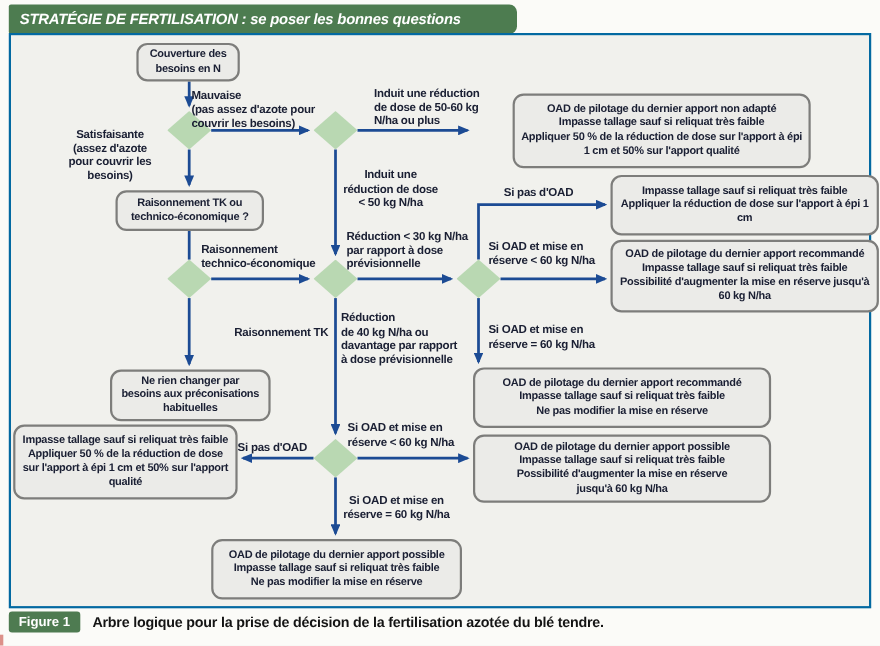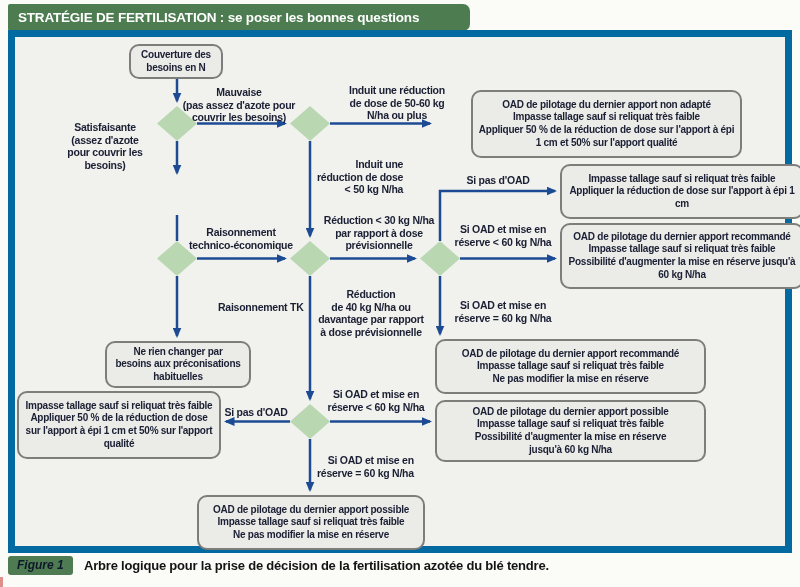--- a/index.html
+++ b/index.html
@@ -7,48 +7,48 @@
     width:800px;height:587px;position:relative;overflow:hidden;
     background:#fbfbf8;
     font-family:"Liberation Sans","DejaVu Sans",sans-serif;
     color:#1a1f33;
   }
   .titlebar{
     position:absolute;left:8px;top:4px;width:462px;height:27px;
     background:#4d7c50;border-radius:2px 7px 7px 2px;
     display:flex;align-items:center;
     color:#ffffff;font-weight:bold;font-size:13.5px;letter-spacing:-0.2px;
-    padding-left:10px;box-sizing:border-box;white-space:nowrap;
+    padding-left:10px;box-sizing:border-box;white-space:nowrap;font-style:italic;
   }
   .canvas{
     position:absolute;left:8px;top:30px;width:784px;height:523px;
-    background:#f1f1ed;border:7px solid #0369a1;box-sizing:border-box;
+    background:#f1f1ed;border:2px solid #0369a1;box-sizing:border-box;
   }
   .arrows{position:absolute;left:0;top:0;width:784px;height:523px;}
   .box{
     position:absolute;background:#ebebe8;border:2px solid #7d7d7b;border-radius:10px;
     display:flex;align-items:center;justify-content:center;text-align:center;
     font-size:10px;font-weight:bold;line-height:1.26;letter-spacing:-0.25px;
     white-space:pre-line;padding:2px 5px;box-sizing:border-box;color:#1a1f33;
   }
   .diamond{
     position:absolute;width:40px;height:35px;background:#b9d8b2;
     clip-path:polygon(50% 0,100% 50%,50% 100%,0 50%);
   }
   .lbl{
     position:absolute;font-size:10.5px;font-weight:bold;line-height:1.2;
     letter-spacing:-0.25px;white-space:pre-line;color:#1a1f33;
   }
-  .lbl-c{text-align:center;}
+  .lbl-c{}
   .lbl-r{text-align:center;}
-  .lbl-l{text-align:right;}
+  .lbl-l{text-align:center;}
   .caption{position:absolute;left:0;top:554px;width:800px;height:33px;}
   .figbadge{
-    position:absolute;left:8px;top:2px;background:#4e7b51;color:#0f172a;
-    font-style:italic;font-weight:bold;font-size:12px;
+    position:absolute;left:8px;top:2px;background:#4e7b51;color:#ffffff;
+    font-weight:bold;font-size:12px;
     padding:2px 9px 3px 9px;border-radius:3px;
   }
   .captext{
     position:absolute;left:84px;top:4px;font-weight:bold;font-size:13px;
     letter-spacing:-0.2px;color:#141414;white-space:nowrap;
   }
   .edgemark{position:absolute;left:0;top:577px;width:3px;height:10px;background:#dc9089;}
 </style>
 </head>
 <body>
@@ -80,20 +80,22 @@
       <path d="M445,221.5 H540" marker-end="url(#ah)"></path>
       <path d="M425,239 V297" marker-end="url(#ah)"></path>
       <path d="M275,384.5 H211" marker-end="url(#ah)"></path>
       <path d="M315,384.5 H415" marker-end="url(#ah)"></path>
       <path d="M295,402 V453" marker-end="url(#ah)"></path>
     </g>
   </svg>
 
   <div class="box" style="left:114px;top:7px;width:94px;height:35px;">Couverture des
 besoins en N</div>
+  <div class="box" style="left:95px;top:141px;width:135px;height:37px;">Raisonnement TK ou
+technico-économique ?</div>
   <div class="box" style="left:90px;top:304px;width:146px;height:47px;">Ne rien changer par
 besoins aux préconisations
 habituelles</div>
   <div class="box" style="left:2px;top:354px;width:204px;height:68px;">Impasse tallage sauf si reliquat très faible
 Appliquer 50 % de la réduction de dose sur l'apport à épi 1 cm et 50% sur l'apport qualité</div>
   <div class="box" style="left:420px;top:53px;width:271px;height:68px;margin-left:36px;">OAD de pilotage du dernier apport non adapté
 Impasse tallage sauf si reliquat très faible
 Appliquer 50 % de la réduction de dose sur l'apport à épi 1 cm et 50% sur l'apport qualité</div>
   <div class="box" style="left:545px;top:127px;width:244px;height:55px;">Impasse tallage sauf si reliquat très faible
 Appliquer la réduction de dose sur l'apport à épi 1 cm</div>

